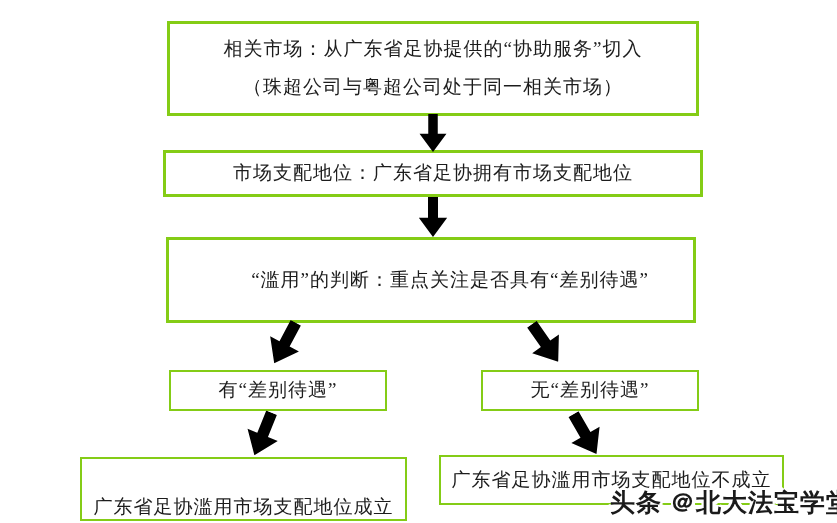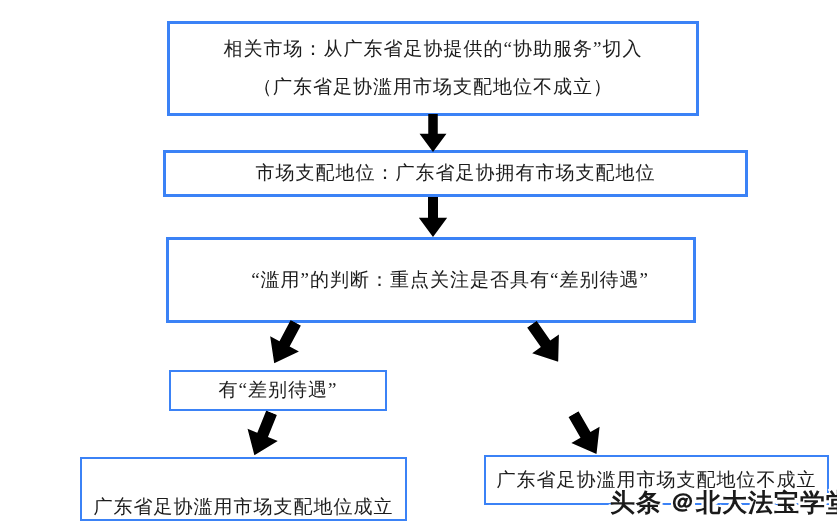--- a/index.html
+++ b/index.html
@@ -8,42 +8,42 @@
     width: 837px;
     height: 523px;
     background: #ffffff;
     font-family: "Liberation Serif", "DejaVu Serif", serif;
     overflow: hidden;
   }
   .box {
     position: absolute;
     box-sizing: border-box;
     background: #ffffff;
-    border: 3px solid #3b82f6;
+    border: 3px solid #84cc16;
     display: flex;
     flex-direction: column;
     justify-content: space-evenly;
     align-items: center;
     text-align: center;
     color: #1c1c1c;
     font-size: 19px;
     letter-spacing: 1px;
     line-height: 1.2;
     z-index: 1;
   }
   .box .line { white-space: nowrap; }
   .b-small { border-width: 2px; }
 
   .b1 { left: 167px; top: 21px;  width: 532px; height: 95px; }
-  .b2 { left: 163px; top: 150px; width: 585px; height: 47px; text-align: center; }
+  .b2 { left: 163px; top: 150px; width: 540px; height: 47px; text-align: center; }
   .b3 { left: 166px; top: 237px; width: 530px; height: 86px; padding-left: 38px; }
   .b4l { left: 169px; top: 370px; width: 218px; height: 41px; }
   .b4r { left: 481px; top: 370px; width: 218px; height: 41px; }
   .b5l { left: 80px;  top: 457px; width: 327px; height: 64px; justify-content: flex-end; }
-  .b5r { left: 439px; top: 455px; width: 345px; height: 50px; margin-left: 45px; }
+  .b5r { left: 439px; top: 455px; width: 345px; height: 50px; }
 
   .arrow { position: absolute; z-index: 2; }
   .arrow polygon { fill: #000000; }
   .a1  { left: 413px; top: 114px; }
   .a2  { left: 413px; top: 197px; }
   .a3l { left: 265px; top: 320px; transform: rotate(28deg); }
   .a3r { left: 525px; top: 320px; transform: rotate(-35deg); }
   .a4l { left: 243px; top: 411px; transform: rotate(22deg); }
   .a4r { left: 565px; top: 411px; transform: rotate(-30deg); }
 
@@ -64,21 +64,21 @@
       3px 3px 0 #ffffff, 0 3px 0 #ffffff, 3px 0 0 #ffffff;
   }
 </style>
 </head>
 <body>
 
 <div class="canvas">
 
   <div class="box b1">
     <div class="line">相关市场：从广东省足协提供的“协助服务”切入</div>
-    <div class="line">（广东省足协滥用市场支配地位不成立）</div>
+    <div class="line">（珠超公司与粤超公司处于同一相关市场）</div>
   </div>
 
   <svg class="arrow a1" width="40" height="38" viewBox="0 0 40 48" aria-hidden="true">
     <polygon points="14,0 26,0 26,25 37,25 20,48 3,25 14,25"></polygon>
   </svg>
 
   <div class="box b2">
     <div class="line">市场支配地位：广东省足协拥有市场支配地位</div>
   </div>
 
@@ -93,20 +93,23 @@
   <svg class="arrow a3l" width="40" height="46" viewBox="0 0 40 48" aria-hidden="true">
     <polygon points="14,0 26,0 26,25 37,25 20,48 3,25 14,25"></polygon>
   </svg>
   <svg class="arrow a3r" width="40" height="46" viewBox="0 0 40 48" aria-hidden="true">
     <polygon points="14,0 26,0 26,25 37,25 20,48 3,25 14,25"></polygon>
   </svg>
 
   <div class="box b4l b-small">
     <div class="line">有“差别待遇”</div>
   </div>
+  <div class="box b4r b-small">
+    <div class="line">无“差别待遇”</div>
+  </div>
 
   <svg class="arrow a4l" width="40" height="46" viewBox="0 0 40 48" aria-hidden="true">
     <polygon points="14,0 26,0 26,25 37,25 20,48 3,25 14,25"></polygon>
   </svg>
   <svg class="arrow a4r" width="40" height="46" viewBox="0 0 40 48" aria-hidden="true">
     <polygon points="14,0 26,0 26,25 37,25 20,48 3,25 14,25"></polygon>
   </svg>
 
   <div class="box b5l b-small">
     <div class="line">广东省足协滥用市场支配地位成立</div>

